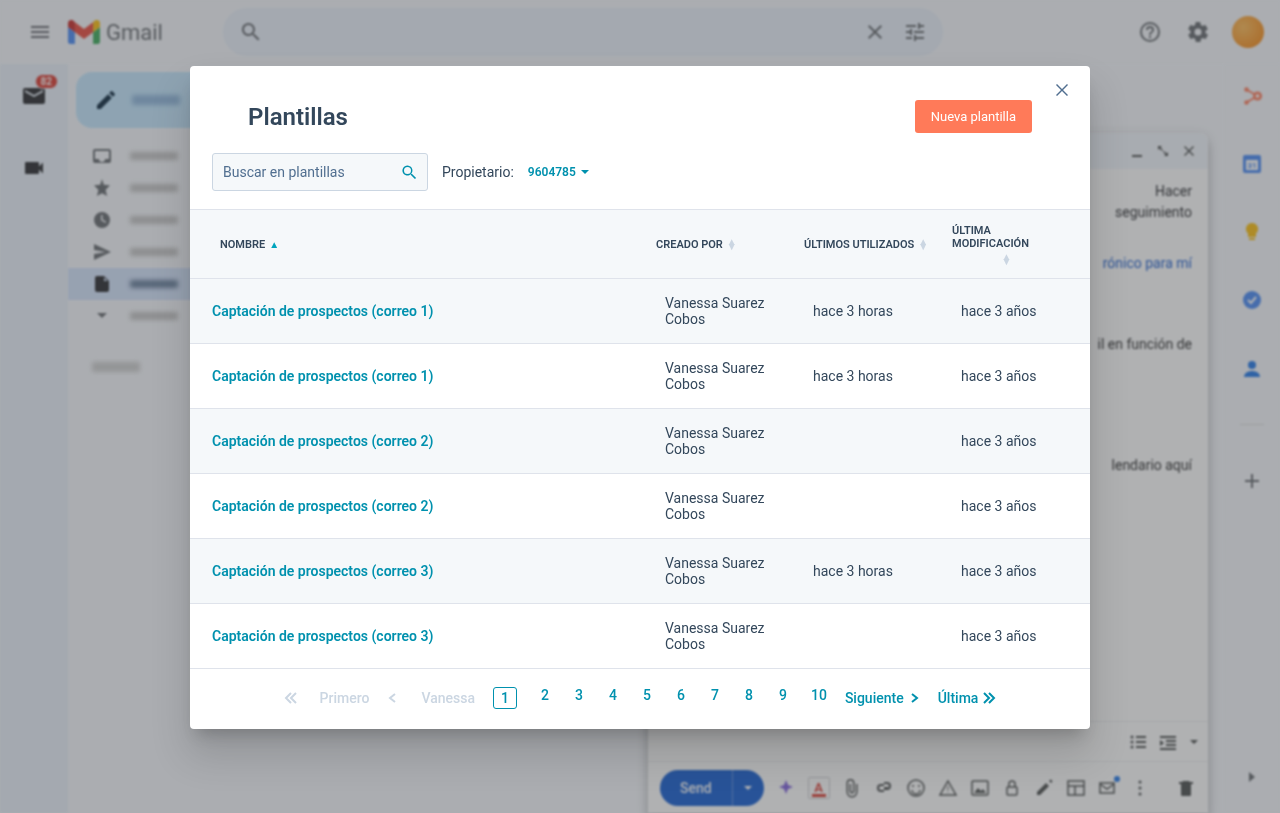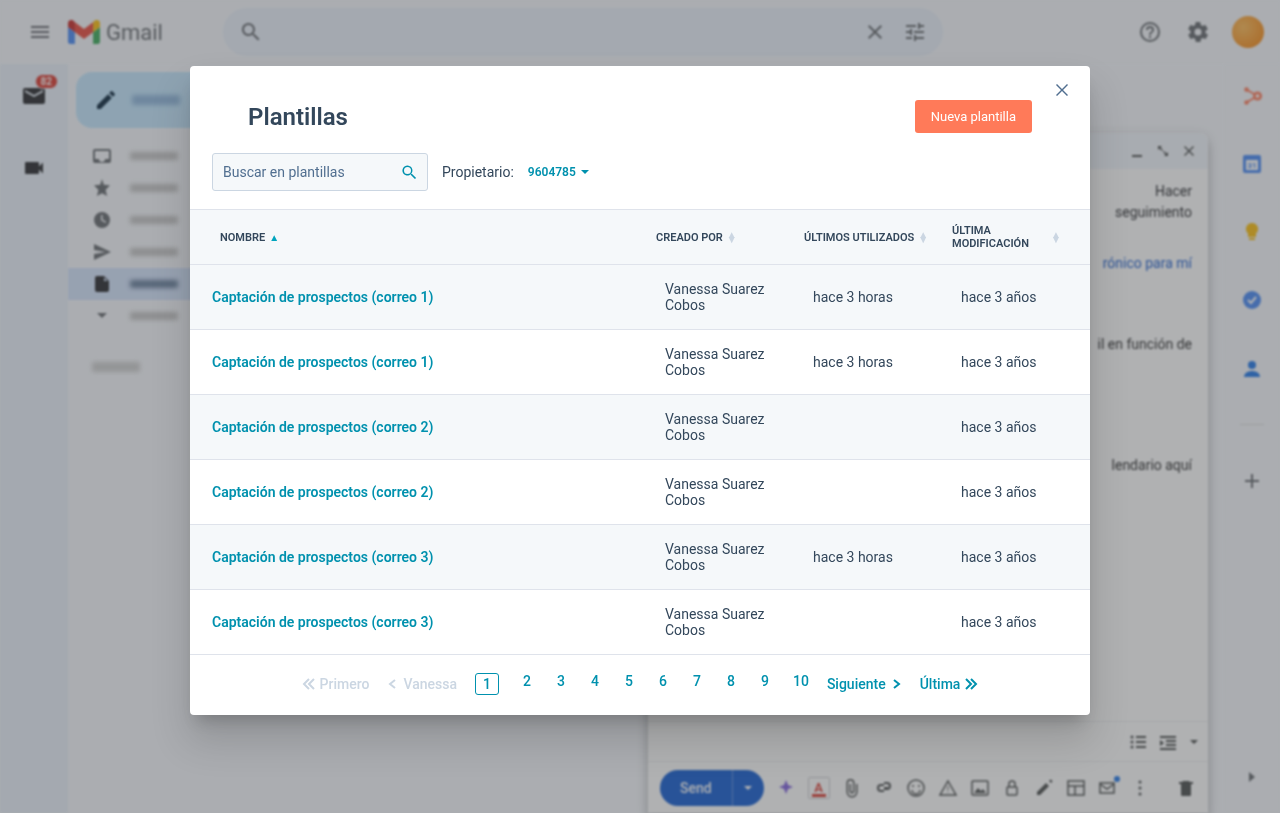--- a/index.html
+++ b/index.html
@@ -64,33 +64,33 @@
 .template-search input::placeholder { color: #516f90; }
 .owner-label { font-size: 14px; color: #33475b; }
 .owner-value { font-size: 12px; color: #0091ae; font-weight: 600; display: flex; align-items: center; gap: 4px; cursor:pointer;}
 
 .table { width: 100%; }
 .thead { display: flex; background: #f5f8fa; border-top: 1px solid #dfe3eb; border-bottom: 1px solid #dfe3eb; }
 .th { font-size: 11px; font-weight: 600; color: #33475b; text-transform: uppercase; padding: 14px 8px; display: flex; align-items: center; gap: 4px;}
 .th-name { width: 458px; padding-left: 30px;}
 .th-created { width: 148px; }
 .th-used { width: 148px; }
-.th-mod { width: 125px; }
+.th-mod { width: 125px; flex-direction: column; }
 .sort-caret { color: #00a4bd; font-size: 10px;}
 .sort-inactive { color: #cbd6e2; font-size: 10px; display:flex; flex-direction:column; line-height:.5;}
 .trow { display: flex; border-bottom: 1px solid #dfe3eb; align-items: center; min-height: 65px;}
 .trow:nth-child(odd) { background: #f5f8fa; }
 .td { font-size: 14px; padding: 14px 17px; color: #33475b;}
 .td-name { width: 458px; padding-left: 22px; color: #0091ae; font-weight: 600; cursor:pointer;}
 .td-created { width: 148px; }
 .td-used { width: 148px; }
 .td-mod { width: 125px; }
 
 .pagination { display: flex; align-items: center; justify-content: center; gap: 18px; padding: 18px 0 4px 0; font-size: 14px;}
-.pg-disabled { color: #cbd6e2; font-weight: 500; display:flex; align-items:center; gap:4px;}
+.pg-disabled { color: #cbd6e2; font-weight: 500; display:flex; align-items:center; gap:22px;}
 .pg-num { color: #0091ae; font-weight: 500; cursor:pointer; min-width:12px; text-align:center;}
 .pg-num.active { border: 1px solid #0091ae; border-radius: 3px; padding: 2px 7px; }
 .pg-link { color: #0091ae; font-weight: 500; display:flex; align-items:center; gap:4px; cursor:pointer;}
 
 .under-blur { filter: blur(1px); opacity: .85; }
 .gray-svg { fill: #5f6368; }
 .gray2 { color:#5f6368; }
 .hs-orange { color:#ff7a59; }
 </style>
 </head>

